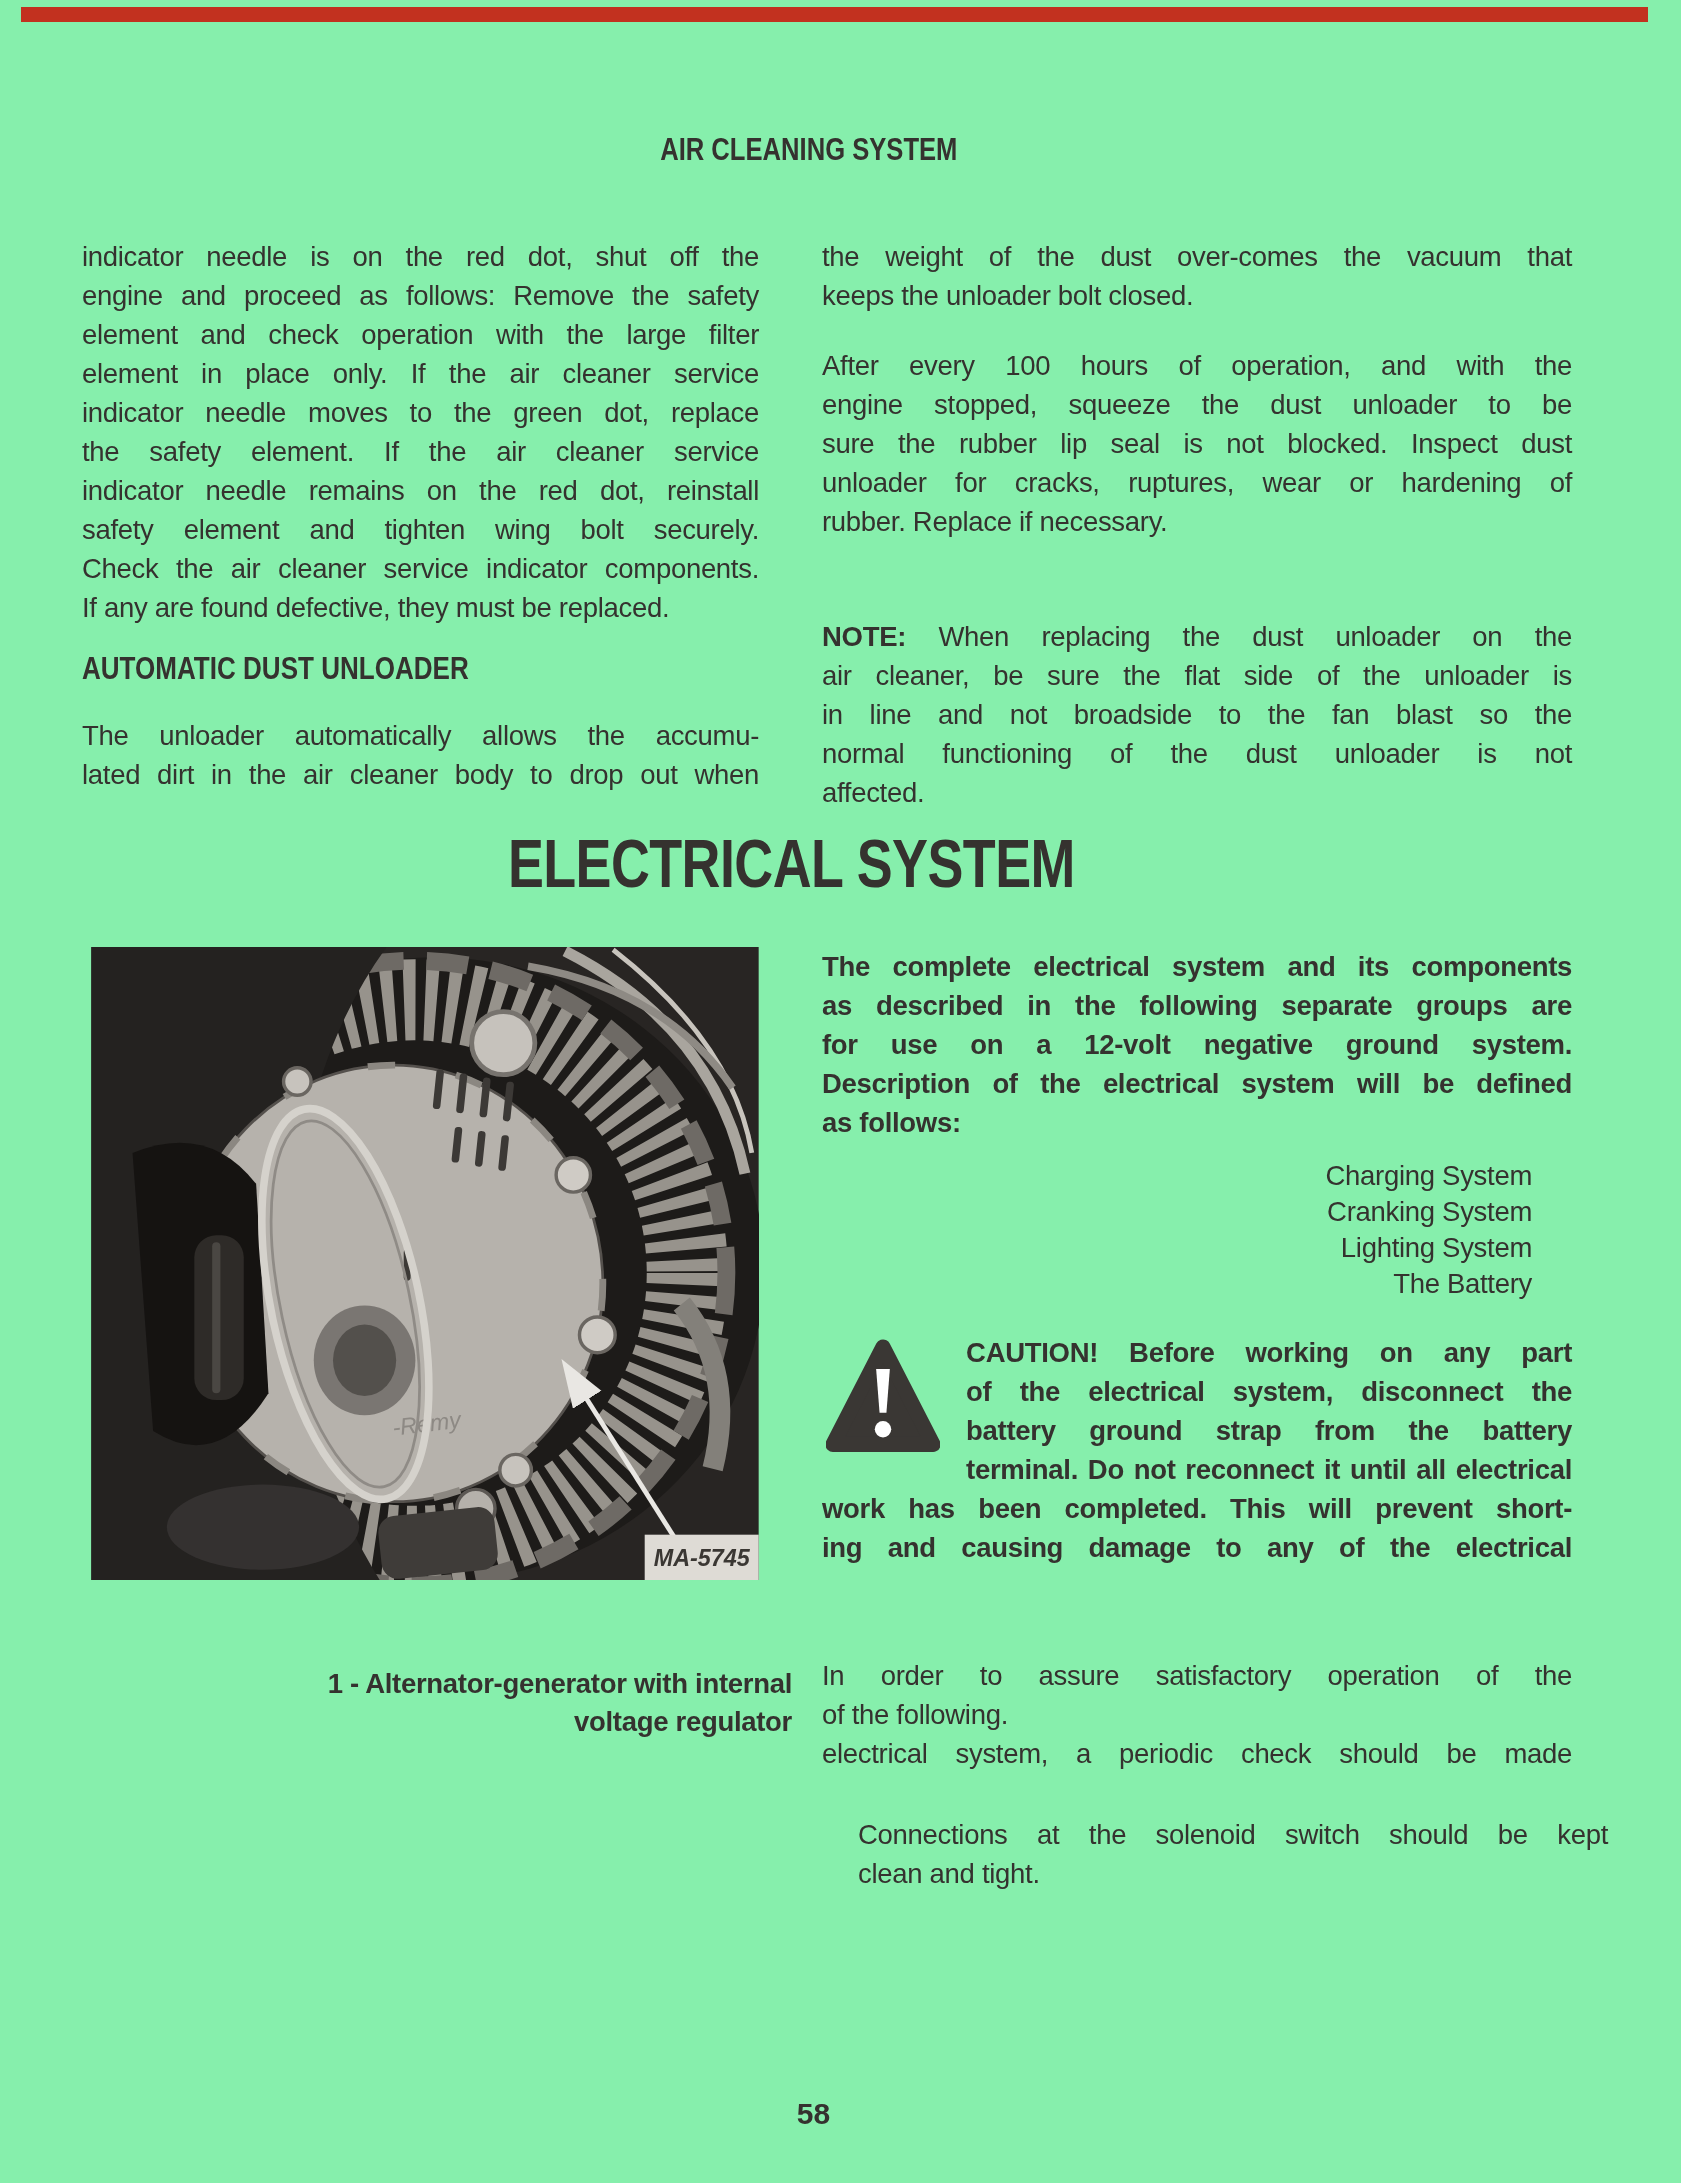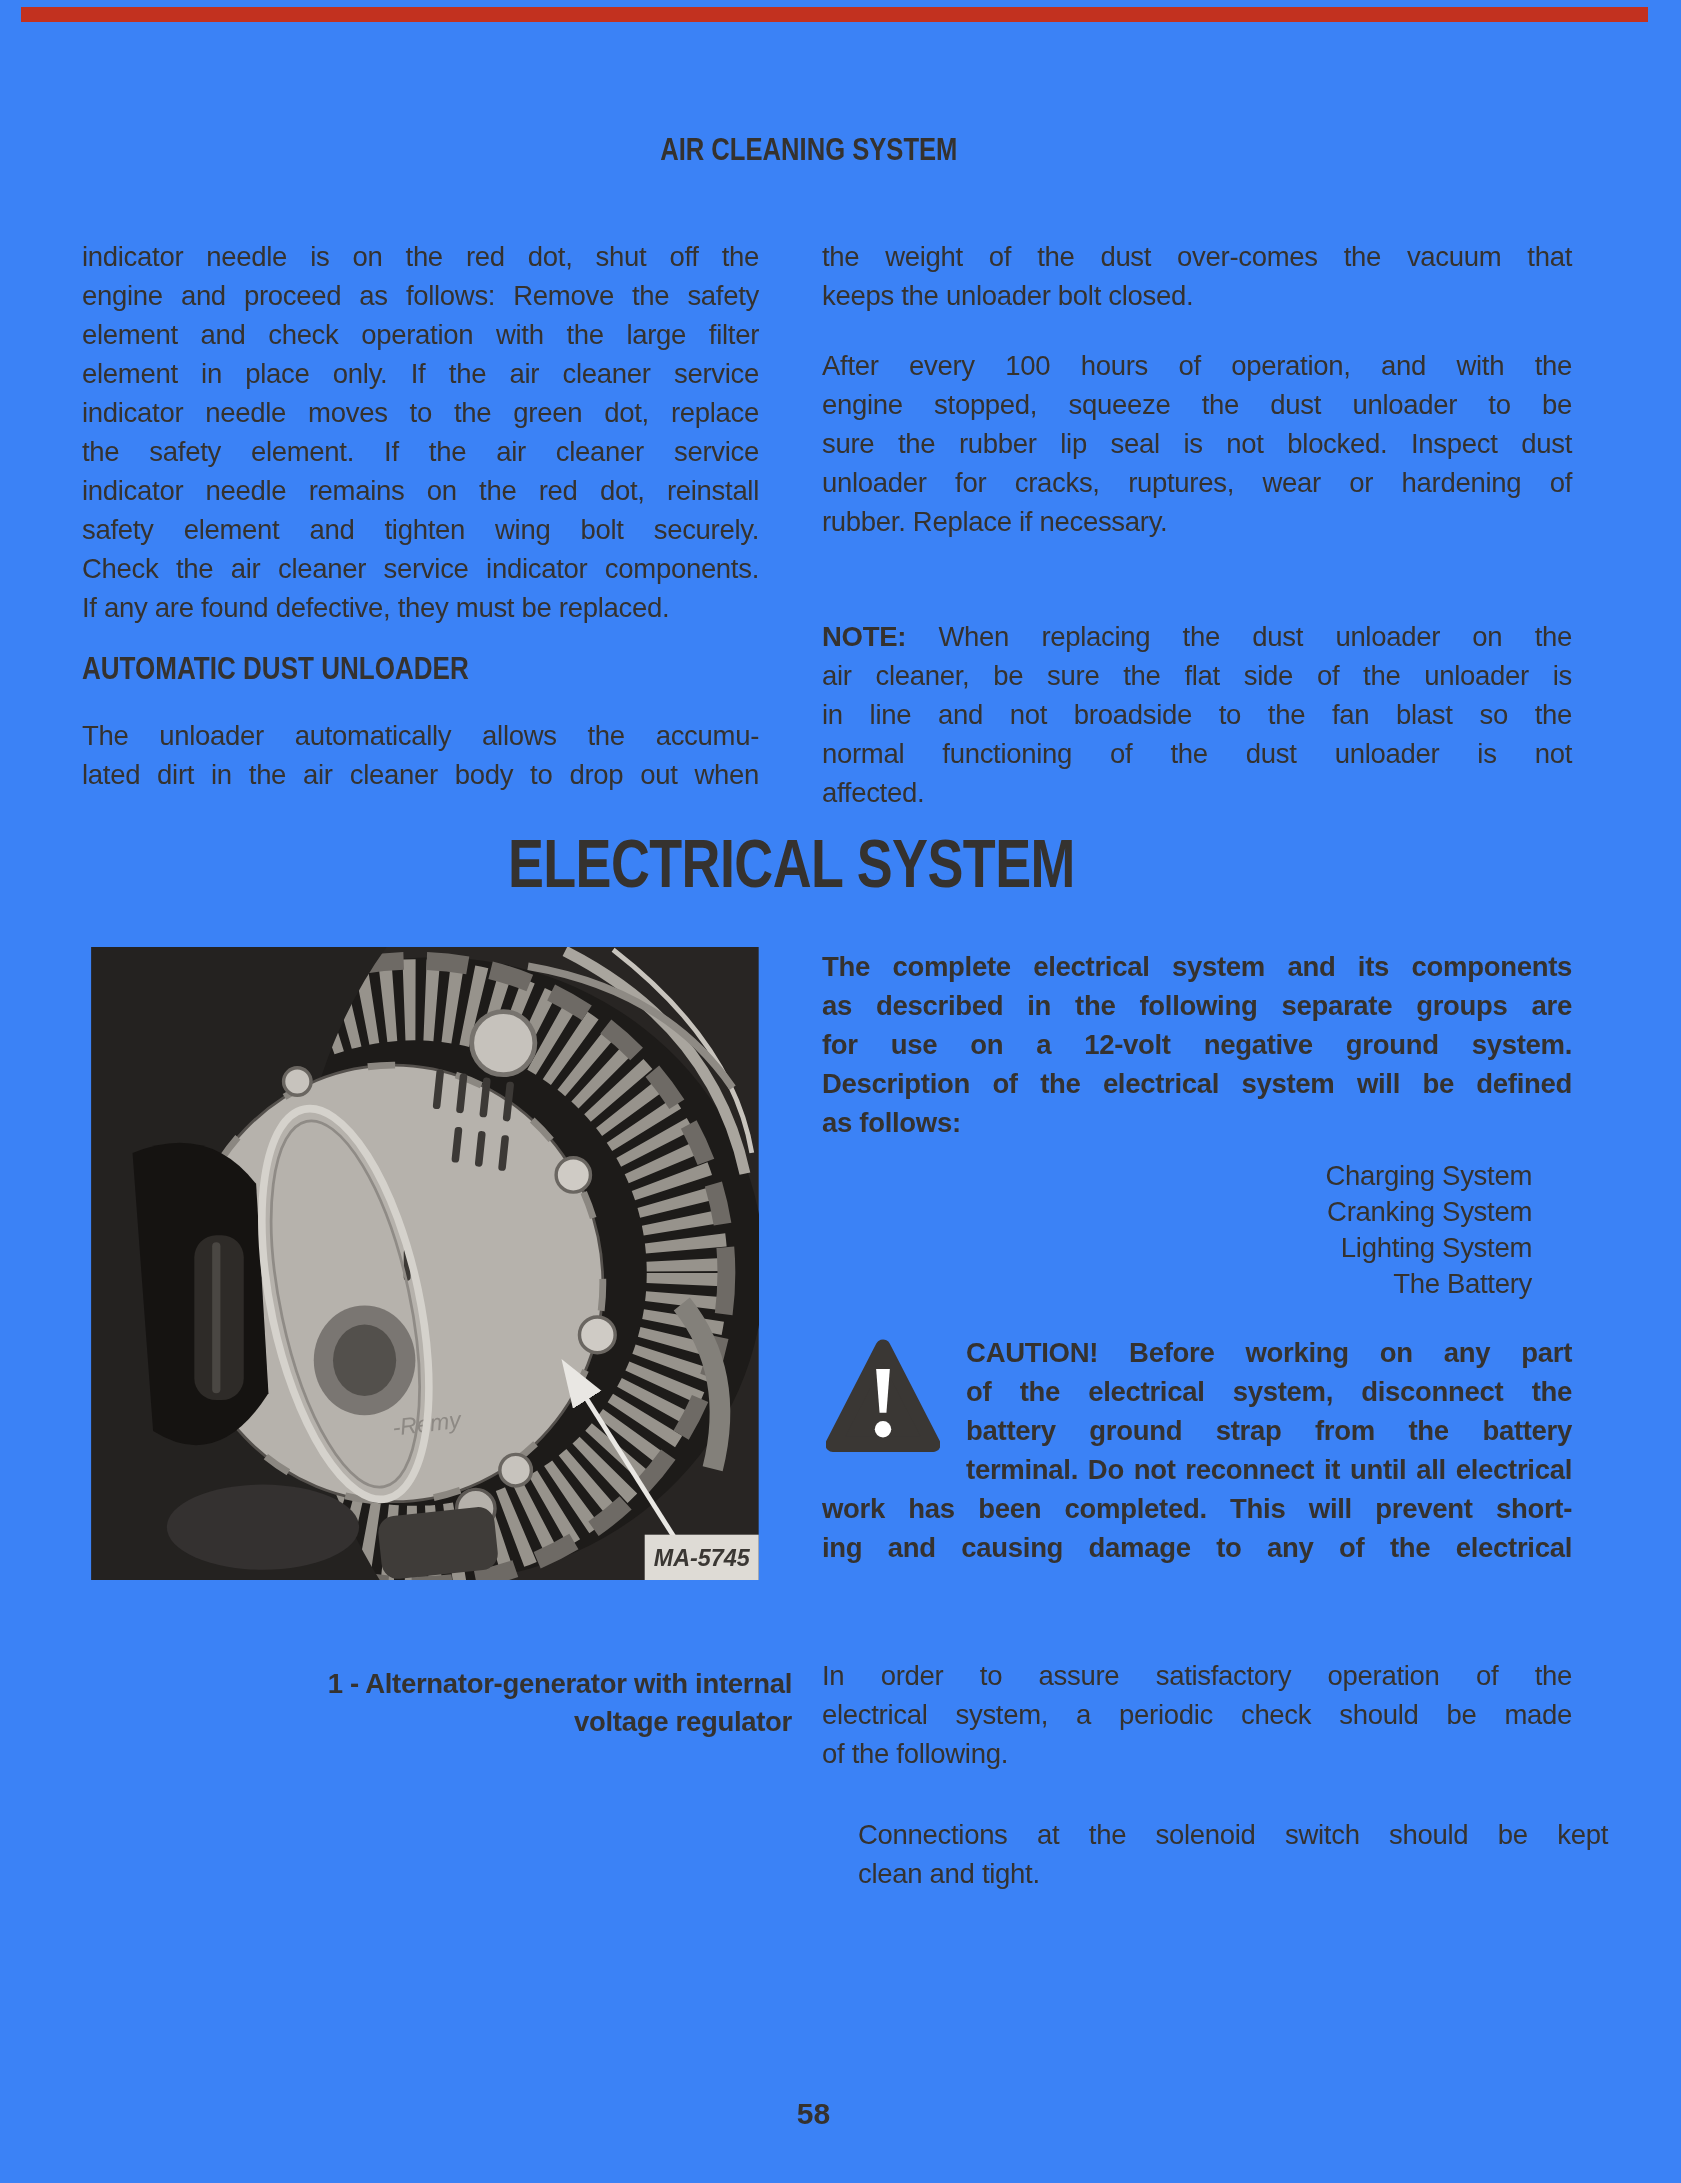--- a/index.html
+++ b/index.html
@@ -1,17 +1,17 @@
 <!DOCTYPE html>
 <html style="font-size:11px"><head>
 <meta charset="utf-8">
 <style>
   html,body{margin:0;padding:0;background:#e8e8e8;}
   #page{
-    position:relative; width:1682px; height:2183px; background:#3b82f6;
+    position:relative; width:1682px; height:2183px; background:#86efac;
     font-family:"Liberation Sans", sans-serif; color:#35322f; overflow:hidden;
   }
   .accent-bar{position:absolute; left:20.6px; top:6.9px; width:1627px; height:15px; background:#c2311f;}
   .h1wrap{position:absolute; left:0; right:65px; top:131px; text-align:center;}
   .h1{display:inline-block; font-weight:700; font-size:32px; letter-spacing:0px; transform:scaleX(0.8); transform-origin:center; white-space:nowrap;}
   .h2wrap{position:absolute; left:0; right:100px; top:824px; text-align:center;}
   .h2{display:inline-block; font-weight:700; font-size:69px; transform:scaleX(0.78); transform-origin:center; white-space:nowrap; letter-spacing:-0.7px;}
   .h3{display:inline-block; font-weight:700; font-size:31px; transform:scaleX(0.84); transform-origin:left center; white-space:nowrap;}
   .body-text{font-size:27.5px; line-height:39px; letter-spacing:-0.3px;}
   .bold{font-weight:700;}
@@ -190,22 +190,22 @@
         <div class="ln">of the electrical system, disconnect the</div>
         <div class="ln">battery ground strap from the battery</div>
         <div class="ln">terminal. Do not reconnect it until all electrical</div>
         <div class="ln">work has been completed. This will prevent short-</div>
         <div class="ln">ing and causing damage to any of the electrical</div>
       </div>
   </div>
 
   <div class="abs body-text jpara" style="left:822px; top:1656px; width:750px;">
       <div class="ln first">In order to assure satisfactory operation of the</div>
+      <div class="ln last">of the following.</div>
       <div class="ln">electrical system, a periodic check should be made</div>
-      <div class="ln last">of the following.</div>
     </div>
 
   <div class="abs body-text jpara" style="left:822px; top:1815px; width:750px;margin-left:36px;">
       <div class="ln first">Connections at the solenoid switch should be kept</div>
       <div class="ln last">clean and tight.</div>
     </div>
 
   <div class="pagenum">58</div>
 
 </div>

